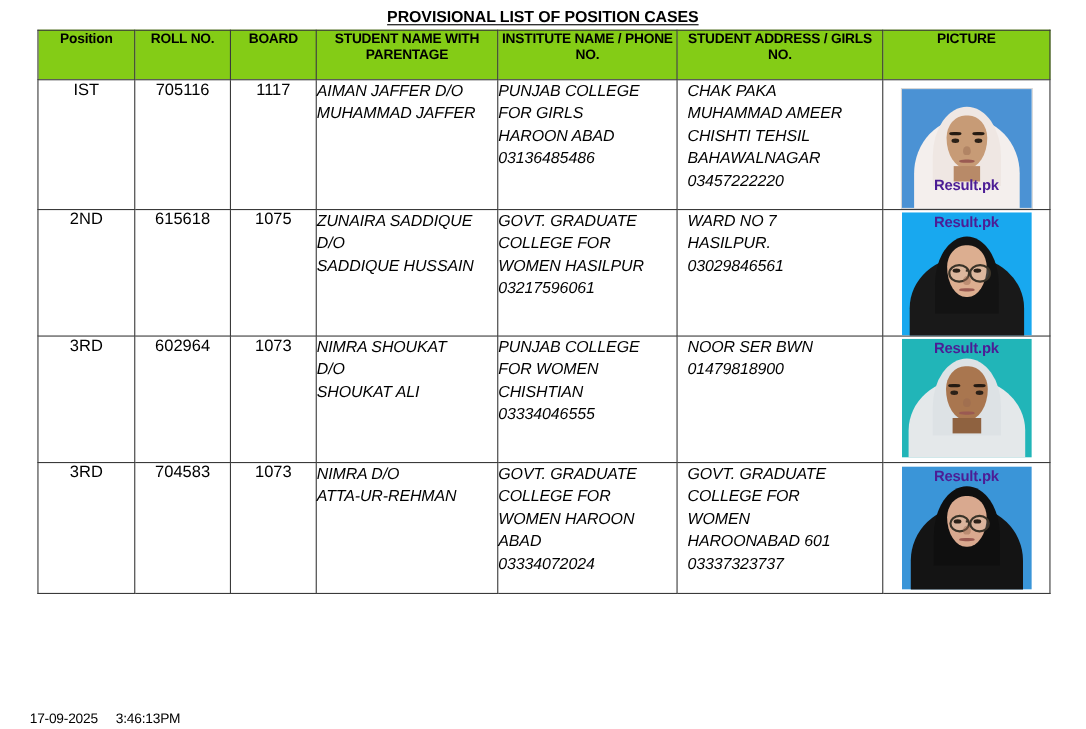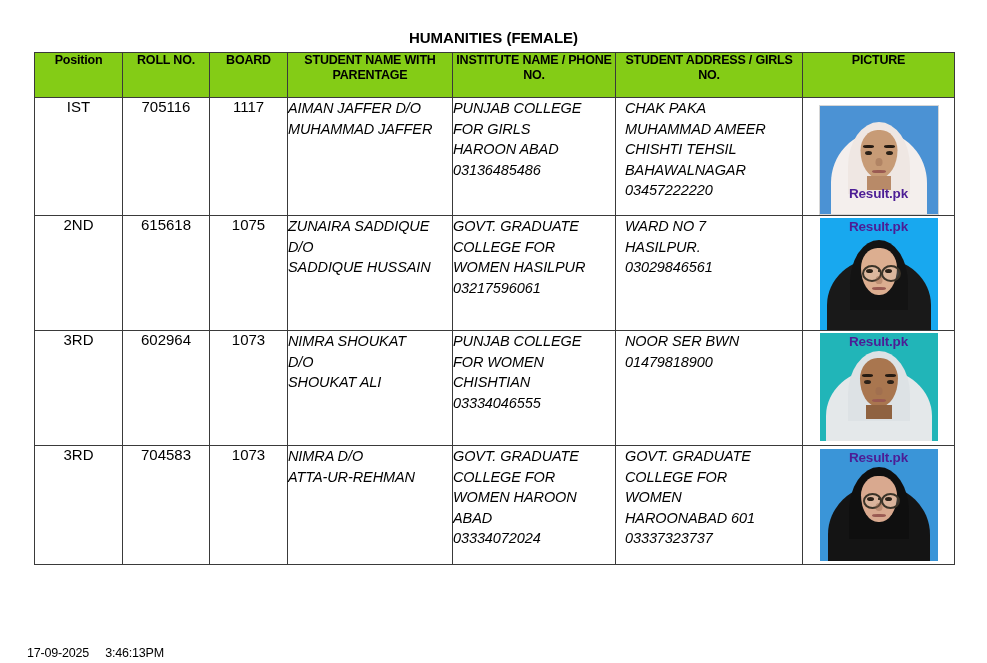--- a/index.html
+++ b/index.html
@@ -219,21 +219,21 @@
     bottom: 3px;
     font-size: 12.5px;
     letter-spacing: -0.2px;
     white-space: pre;
   }
 </style>
 </head>
 <body>
 
 <div class="doc-header">
-  <div class="group-title">HUMANITIES (FEMALE)</div>
+  <div class="title-sub2">PROVISIONAL LIST OF POSITION CASES</div>
 </div>
 
 <div class="table-wrap">
   <table class="position-table">
     <colgroup>
       <col class="c-pos">
         <col class="c-roll">
         <col class="c-marks">
       <col class="c-name">
         <col class="c-inst">

